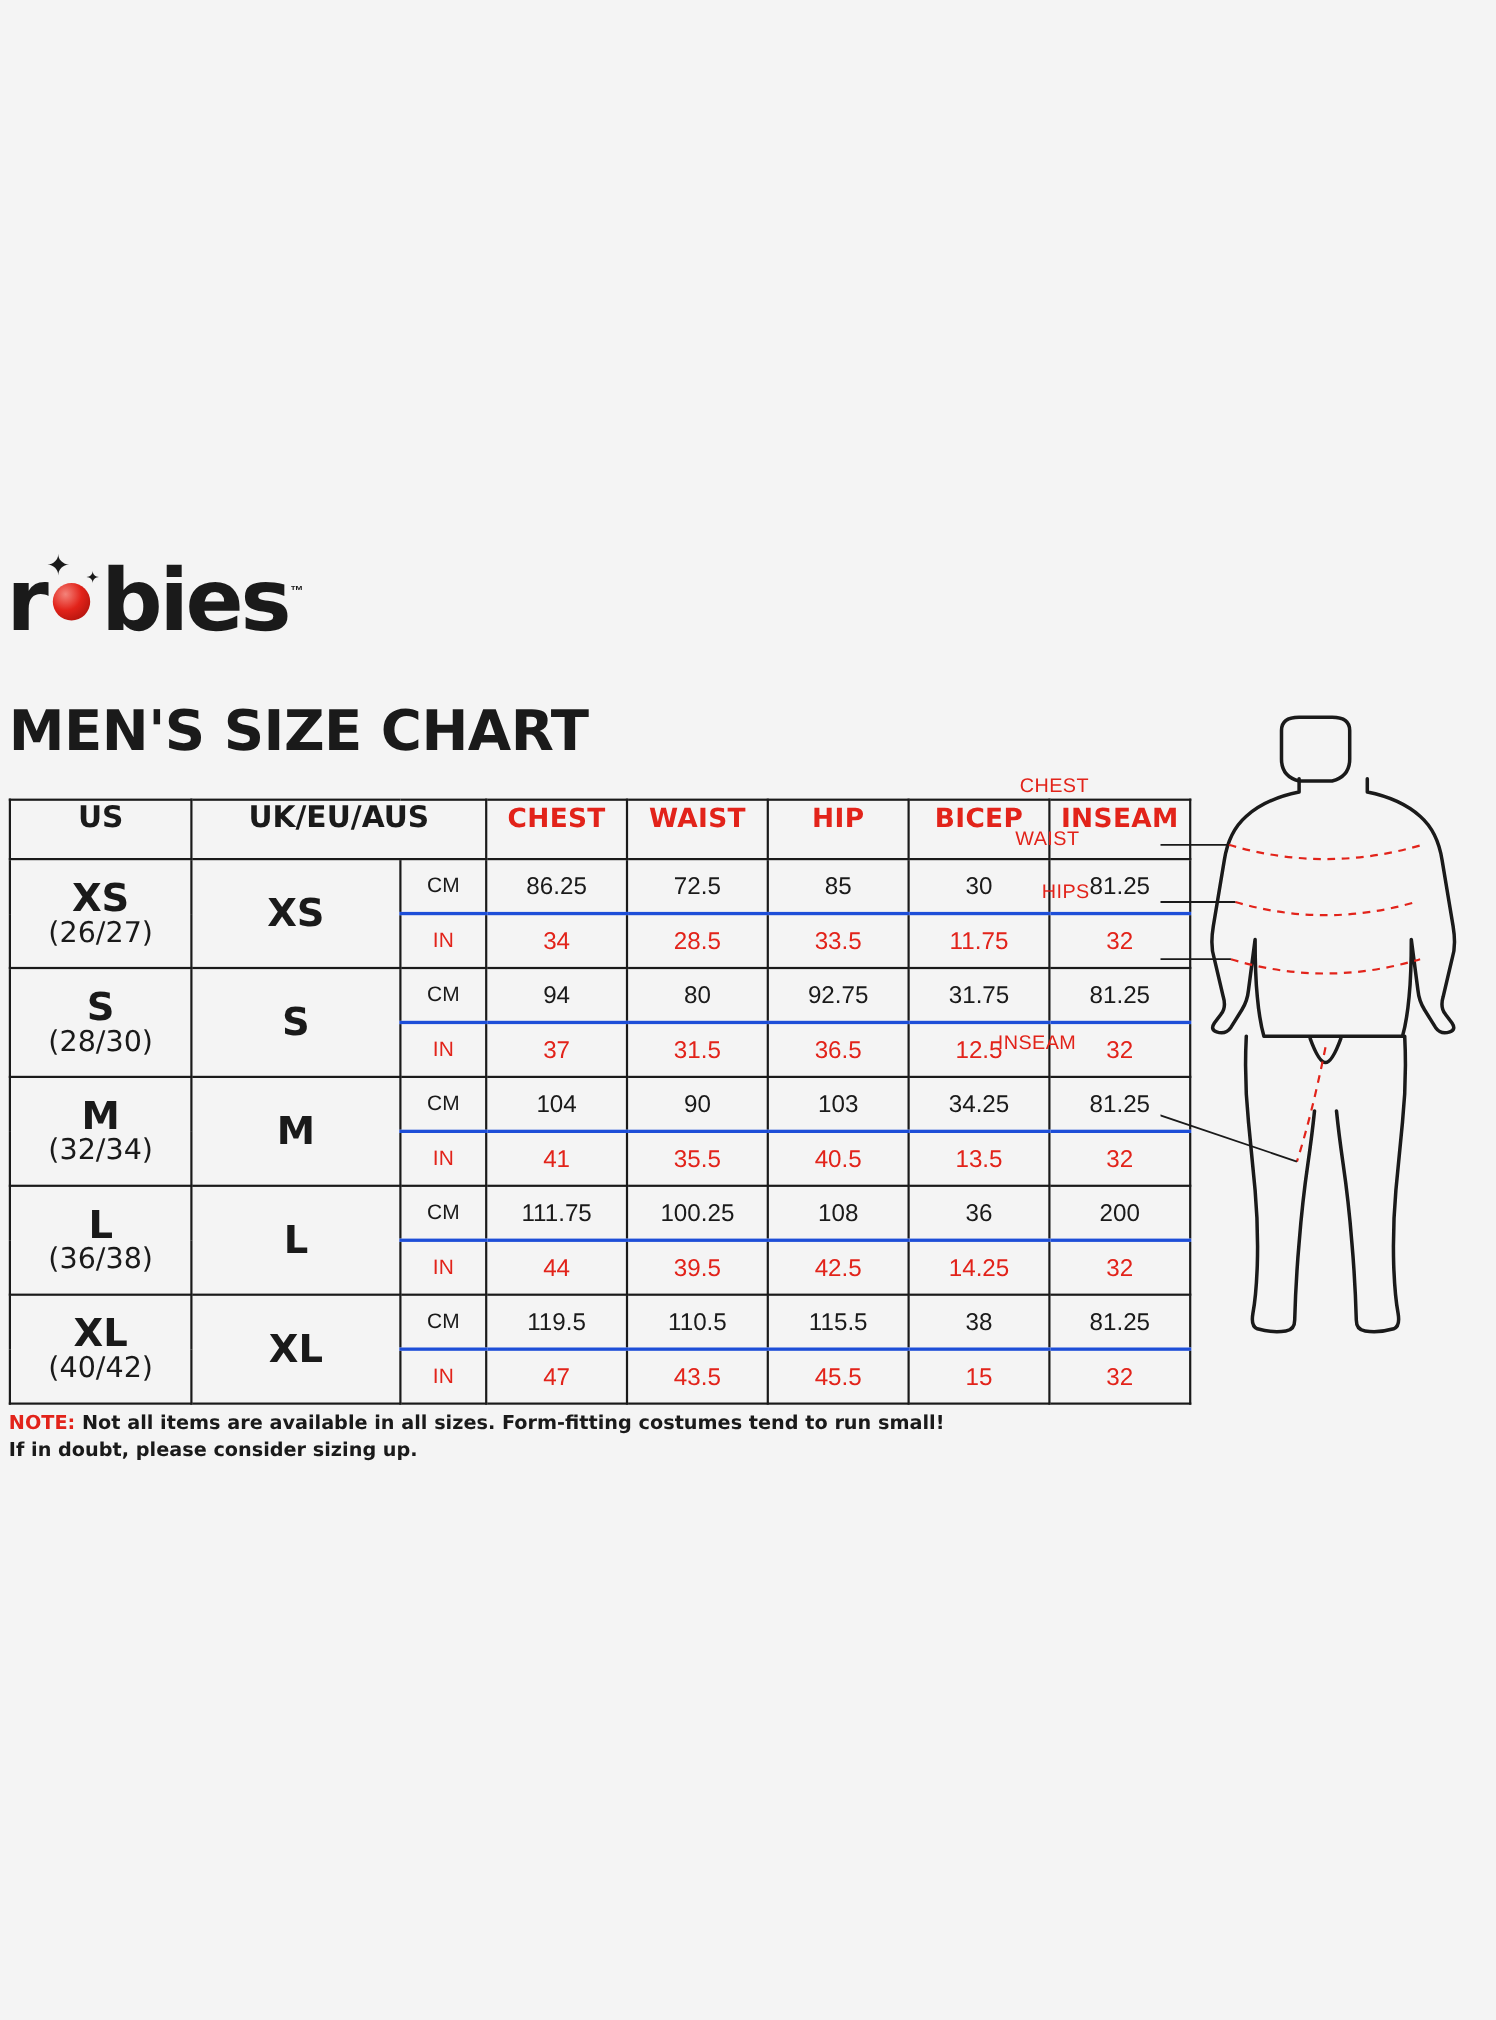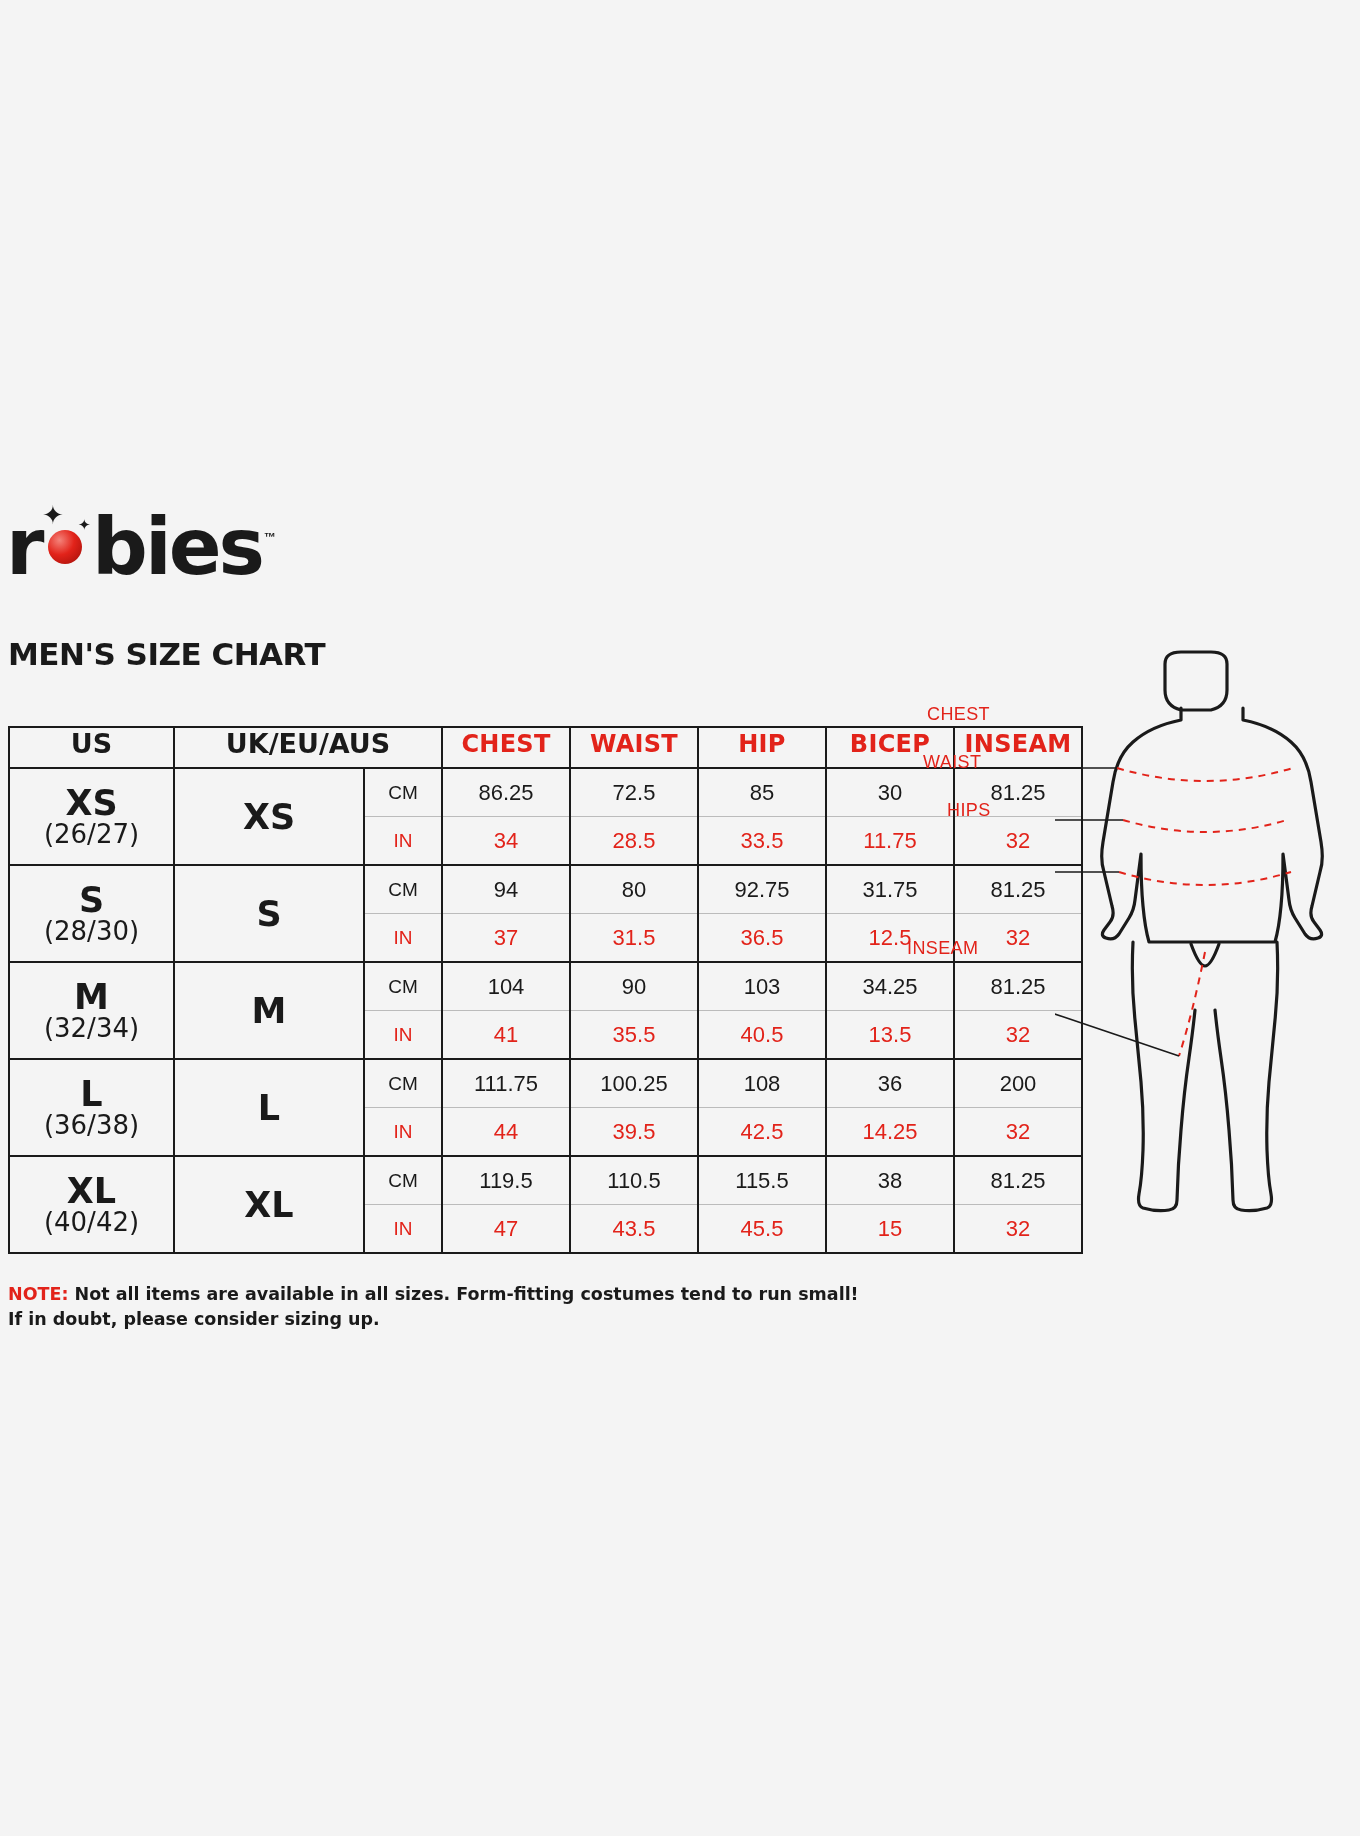--- a/index.html
+++ b/index.html
@@ -67,21 +67,21 @@
     margin-bottom: 36px;
     font-family: "Liberation Sans", sans-serif;
   }
 
   
   .chart-title {
     position: absolute;
     left: 8px;
     top: 636px;
     font-family: "DejaVu Sans", sans-serif;
-    font-size: 31px;
+    font-size: 51px;
     font-weight: bold;
     letter-spacing: -0.5px;
     color: #1a1a1a;
   }
 
   
   .table-wrap {
     position: absolute;
     left: 8px;
     top: 726px;
@@ -93,21 +93,21 @@
     table-layout: fixed;
   }
   table.size-chart th,
   table.size-chart td {
     border: 2px solid #1a1a1a;
     text-align: center;
     vertical-align: middle;
   }
   .hdr-row th {
     border: none;
-    padding: 0 0 8px 0;
+    padding: 0 0 21px 0;
     font-family: "DejaVu Sans", sans-serif;
     font-weight: bold;
   }
   .hdr-black {
     color: #1a1a1a;
     font-size: 27px;
   }
   .hdr-red {
     color: #e2231a;
     font-size: 24px;
@@ -153,21 +153,21 @@
   td.val {
     font-family: "Liberation Sans", sans-serif;
     font-size: 22px;
   }
   td.val-cm { color: #1a1a1a; border-bottom: 1px solid #999; }
   td.val-in { color: #e2231a; border-top: 1px solid #999; border-radius: 11px; }
 
   tr.row-cm td.unit-cell,
   tr.row-cm td.val { border-bottom: 1px solid #bbb; }
   tr.row-in td.unit-cell,
-  tr.row-in td.val { border-top: 1px solid #1d4ed8; }
+  tr.row-in td.val { border-top: 3px solid #1d4ed8; }
 
   
   tbody.size-group { border-bottom: 2px solid #1a1a1a; }
 
   
   .note {
     position: absolute;
     left: 8px;
     top: 1282px;
     width: 900px;

